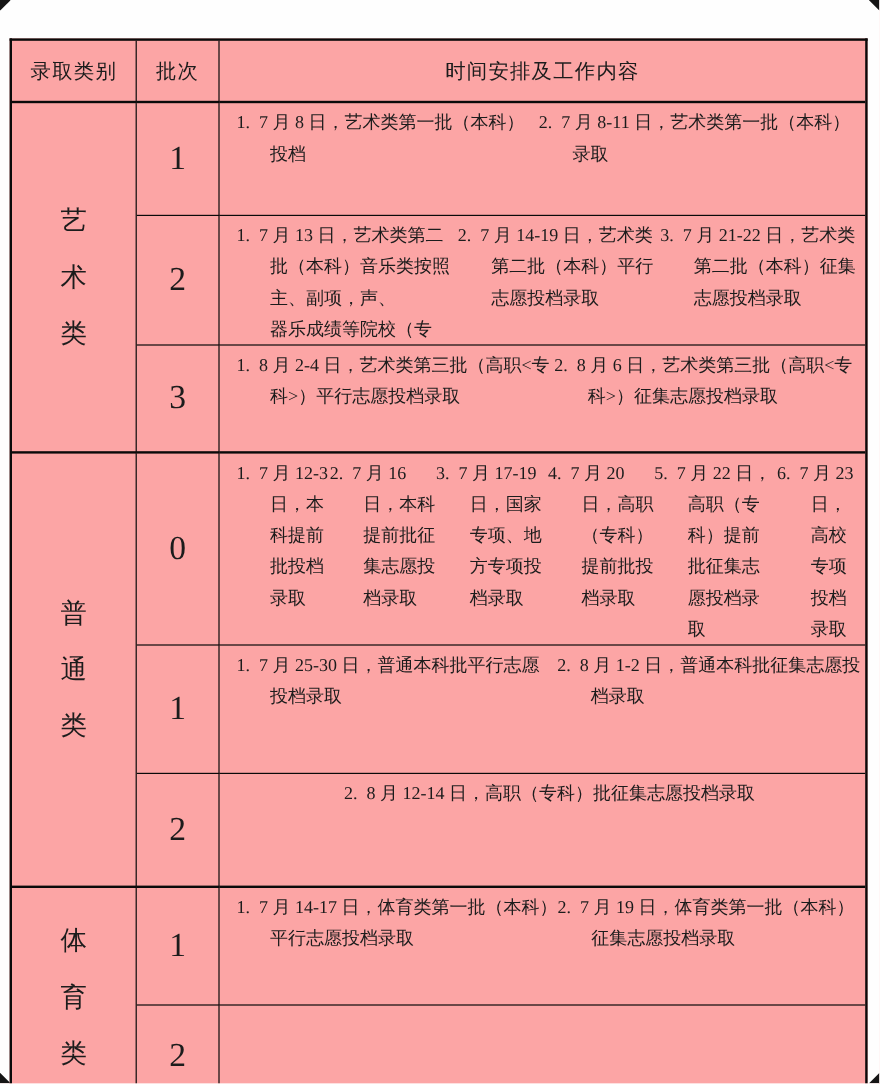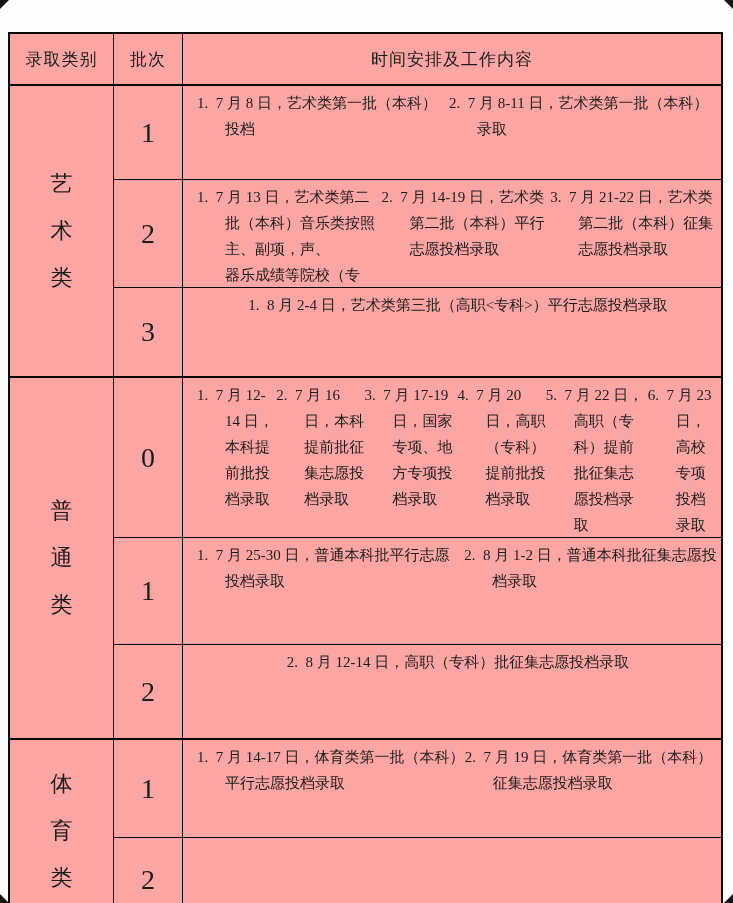--- a/index.html
+++ b/index.html
@@ -138,31 +138,32 @@
     <div class="cell content-cell last-col" style="grid-area:3/3">
       <div class="schedule-item">1.  7 月 13 日，艺术类第二批（本科）音乐类按照主、副项，声、
 器乐成绩等院校（专业）投档录取</div>
       <div class="schedule-item">2.  7 月 14-19 日，艺术类第二批（本科）平行志愿投档录取</div>
       <div class="schedule-item">3.  7 月 21-22 日，艺术类第二批（本科）征集志愿投档录取</div>
     </div>
 
     <div class="cell batch-cell thick-bottom" style="grid-area:4/2">3</div>
     <div class="cell content-cell last-col thick-bottom" style="grid-area:4/3">
       <div class="schedule-item">1.  8 月 2-4 日，艺术类第三批（高职&lt;专科&gt;）平行志愿投档录取</div>
+      <div class="schedule-item">2.  8 月 6 日，艺术类第三批（高职&lt;专科&gt;）征集志愿投档录取</div>
     </div>
 
     <div class="cell category-cell cat-gen thick-bottom">
       <span class="category-char">普</span>
       <span class="category-char">通</span>
       <span class="category-char">类</span>
     </div>
 
     <div class="cell batch-cell" style="grid-area:5/2">0</div>
     <div class="cell content-cell last-col" style="grid-area:5/3">
-      <div class="schedule-item">1.  7 月 12-14 日，本科提前批投档录取</div>
+      <div class="schedule-item">1.  7 月 12-3 日，本科提前批投档录取</div>
       <div class="schedule-item">2.  7 月 16 日，本科提前批征集志愿投档录取</div>
       <div class="schedule-item">3.  7 月 17-19 日，国家专项、地方专项投档录取</div>
       <div class="schedule-item">4.  7 月 20 日，高职（专科）提前批投档录取</div>
       <div class="schedule-item">5.  7 月 22 日，高职（专科）提前批征集志愿投档录取</div>
       <div class="schedule-item">6.  7 月 23 日，高校专项投档录取</div>
     </div>
 
     <div class="cell batch-cell" style="grid-area:6/2">1</div>
     <div class="cell content-cell last-col" style="grid-area:6/3">
       <div class="schedule-item">1.  7 月 25-30 日，普通本科批平行志愿投档录取</div>

